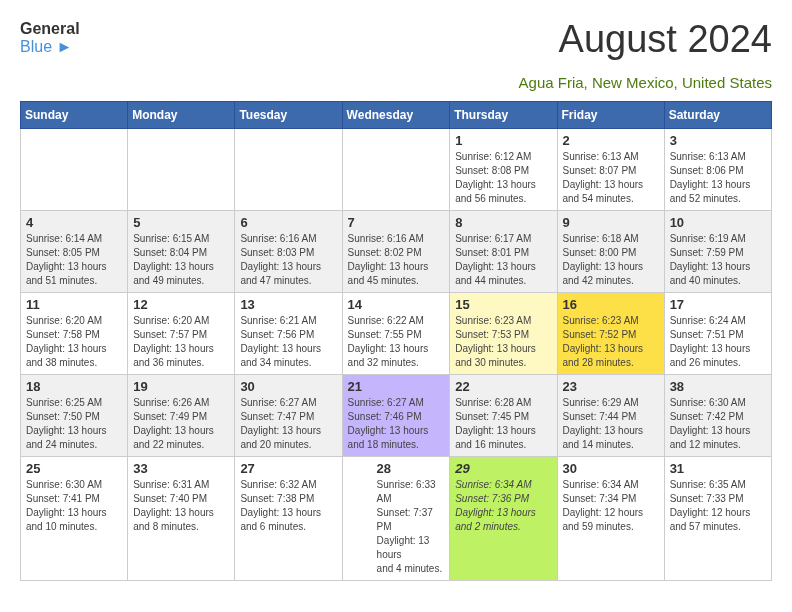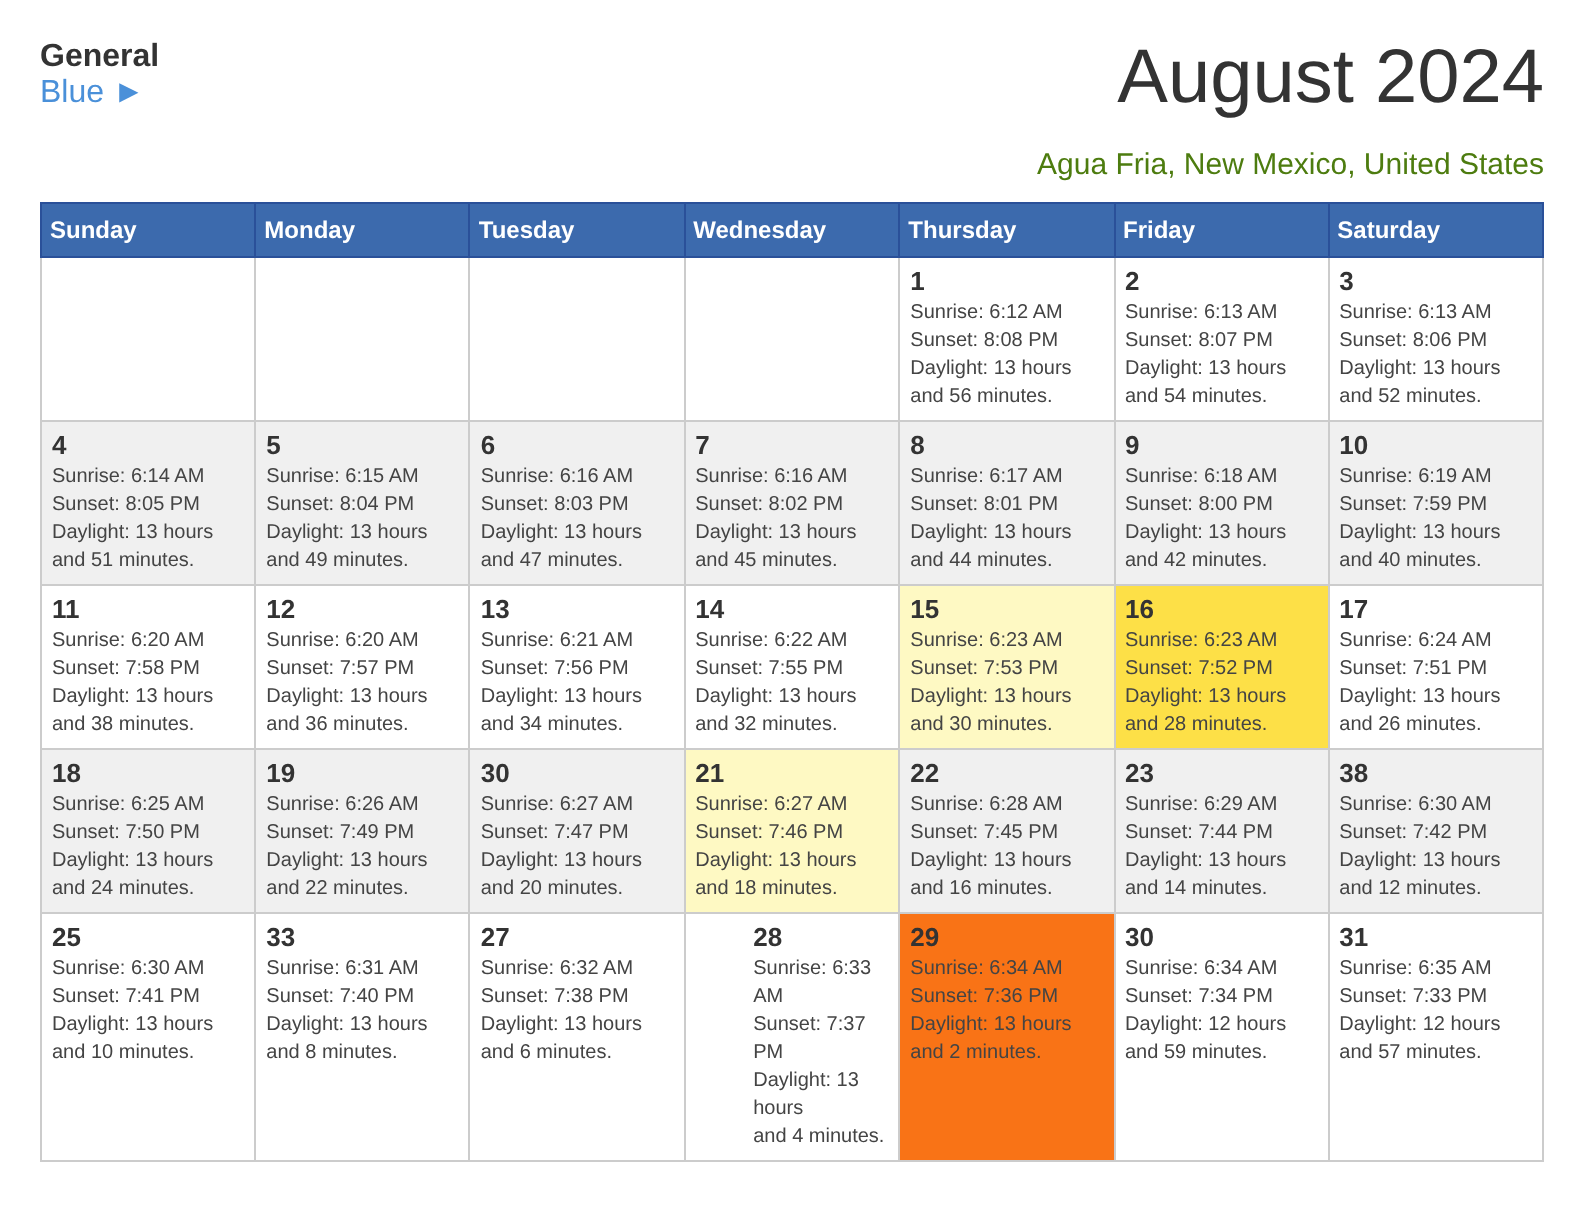--- a/index.html
+++ b/index.html
@@ -253,21 +253,21 @@
 Daylight: 13 hours
 and 22 minutes.</div>
         </td>
         <td style="background: rgb(240, 240, 240);">
           <span class="day-number">30</span>
           <div class="day-info" style="white-space: pre-line;">Sunrise: 6:27 AM
 Sunset: 7:47 PM
 Daylight: 13 hours
 and 20 minutes.</div>
         </td>
-        <td style="background: #fef9c3;">
+        <td style="background: #c4b5fd;">
           <span class="day-number">21</span>
           <div class="day-info" style="white-space: pre-line;">Sunrise: 6:27 AM
 Sunset: 7:46 PM
 Daylight: 13 hours
 and 18 minutes.</div>
         </td>
         <td style="background: rgb(240, 240, 240);">
           <span class="day-number">22</span>
           <div class="day-info" style="white-space: pre-line;">Sunrise: 6:28 AM
 Sunset: 7:45 PM
@@ -311,21 +311,21 @@
 Daylight: 13 hours
 and 6 minutes.</div>
         </td>
         <td style="background: rgb(255, 255, 255); padding-left: 34px;">
           <span class="day-number">28</span>
           <div class="day-info" style="white-space: pre-line;">Sunrise: 6:33 AM
 Sunset: 7:37 PM
 Daylight: 13 hours
 and 4 minutes.</div>
         </td>
-        <td style="background: #f97316;">
+        <td style="background: #bef264; font-style: italic;">
           <span class="day-number">29</span>
           <div class="day-info" style="white-space: pre-line;">Sunrise: 6:34 AM
 Sunset: 7:36 PM
 Daylight: 13 hours
 and 2 minutes.</div>
         </td>
         <td style="background: rgb(255, 255, 255);">
           <span class="day-number">30</span>
           <div class="day-info" style="white-space: pre-line;">Sunrise: 6:34 AM
 Sunset: 7:34 PM

